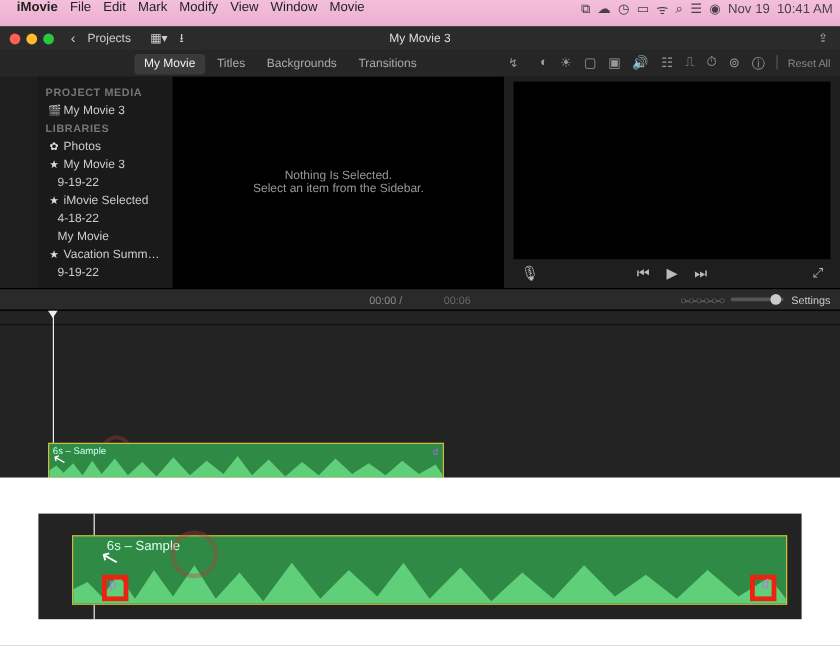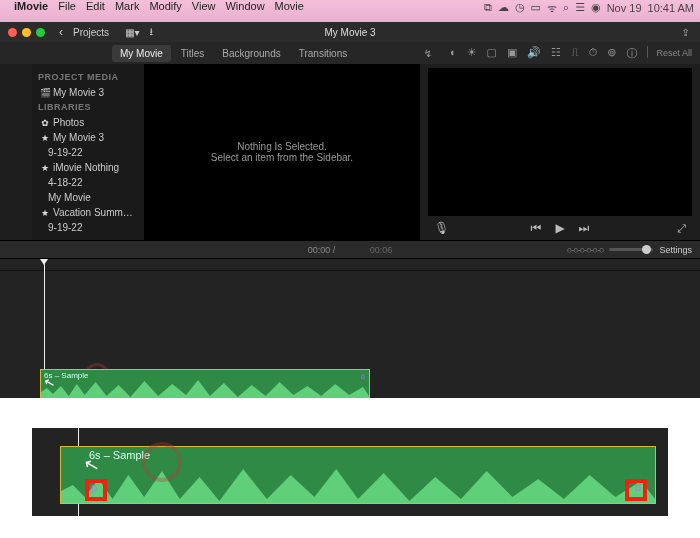--- a/index.html
+++ b/index.html
@@ -157,21 +157,21 @@
   </div>
 
   <div class="mid">
     <div class="sidebar">
       <div class="hdr">PROJECT MEDIA</div>
       <div class="item top"><span class="ico">🎬</span><span>My Movie 3</span></div>
       <div class="hdr">LIBRARIES</div>
       <div class="item top"><span class="ico">✿</span><span>Photos</span></div>
       <div class="item top"><span class="ico">★</span><span>My Movie 3</span></div>
       <div class="item">9-19-22</div>
-      <div class="item top"><span class="ico">★</span><span>iMovie Nothing</span></div>
+      <div class="item top"><span class="ico">★</span><span>iMovie Selected</span></div>
       <div class="item">4-18-22</div>
       <div class="item">My Movie</div>
       <div class="item top"><span class="ico">★</span><span>Vacation Summer 2022</span></div>
       <div class="item">9-19-22</div>
     </div>
     <div class="browser">
       <div>Nothing Is Selected.</div>
       <div>Select an item from the Sidebar.</div>
     </div>
     <div class="preview">

